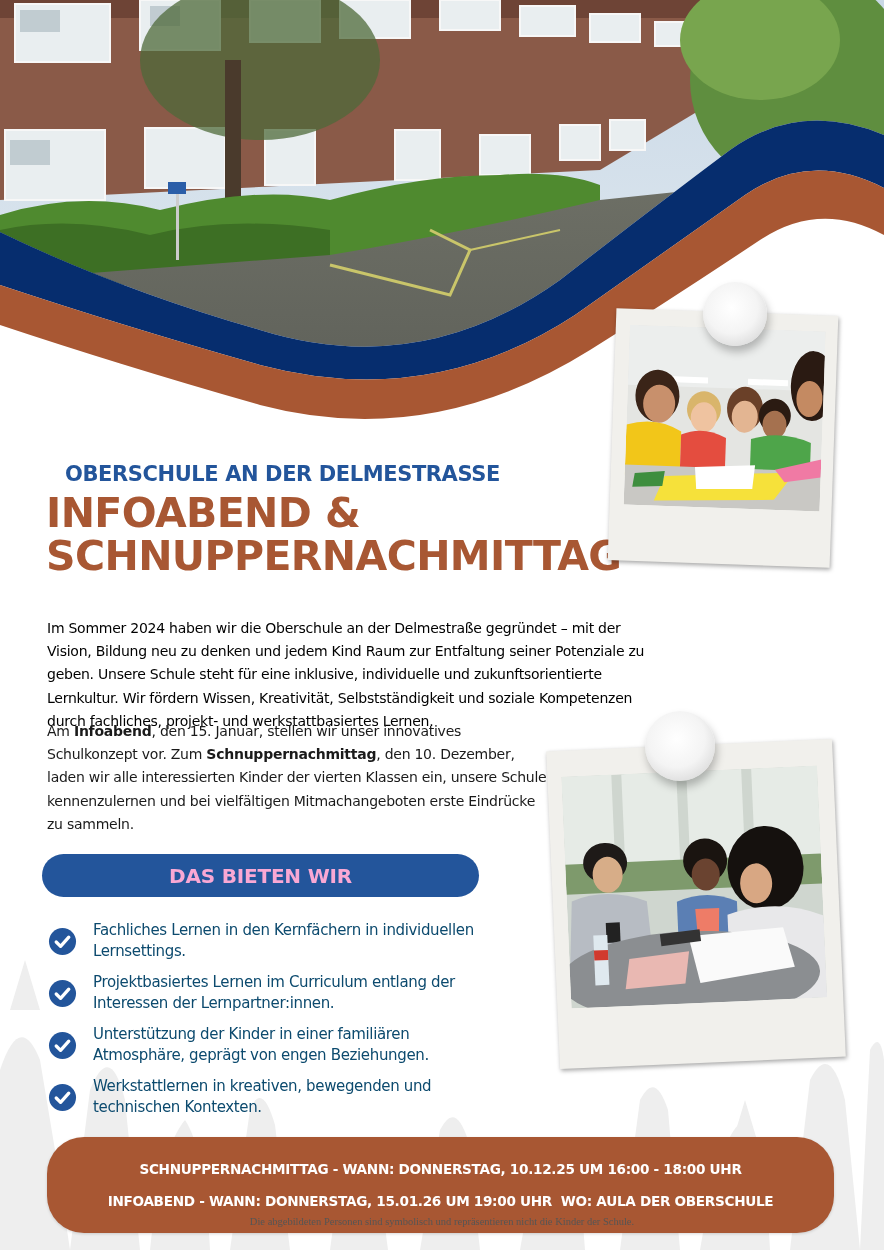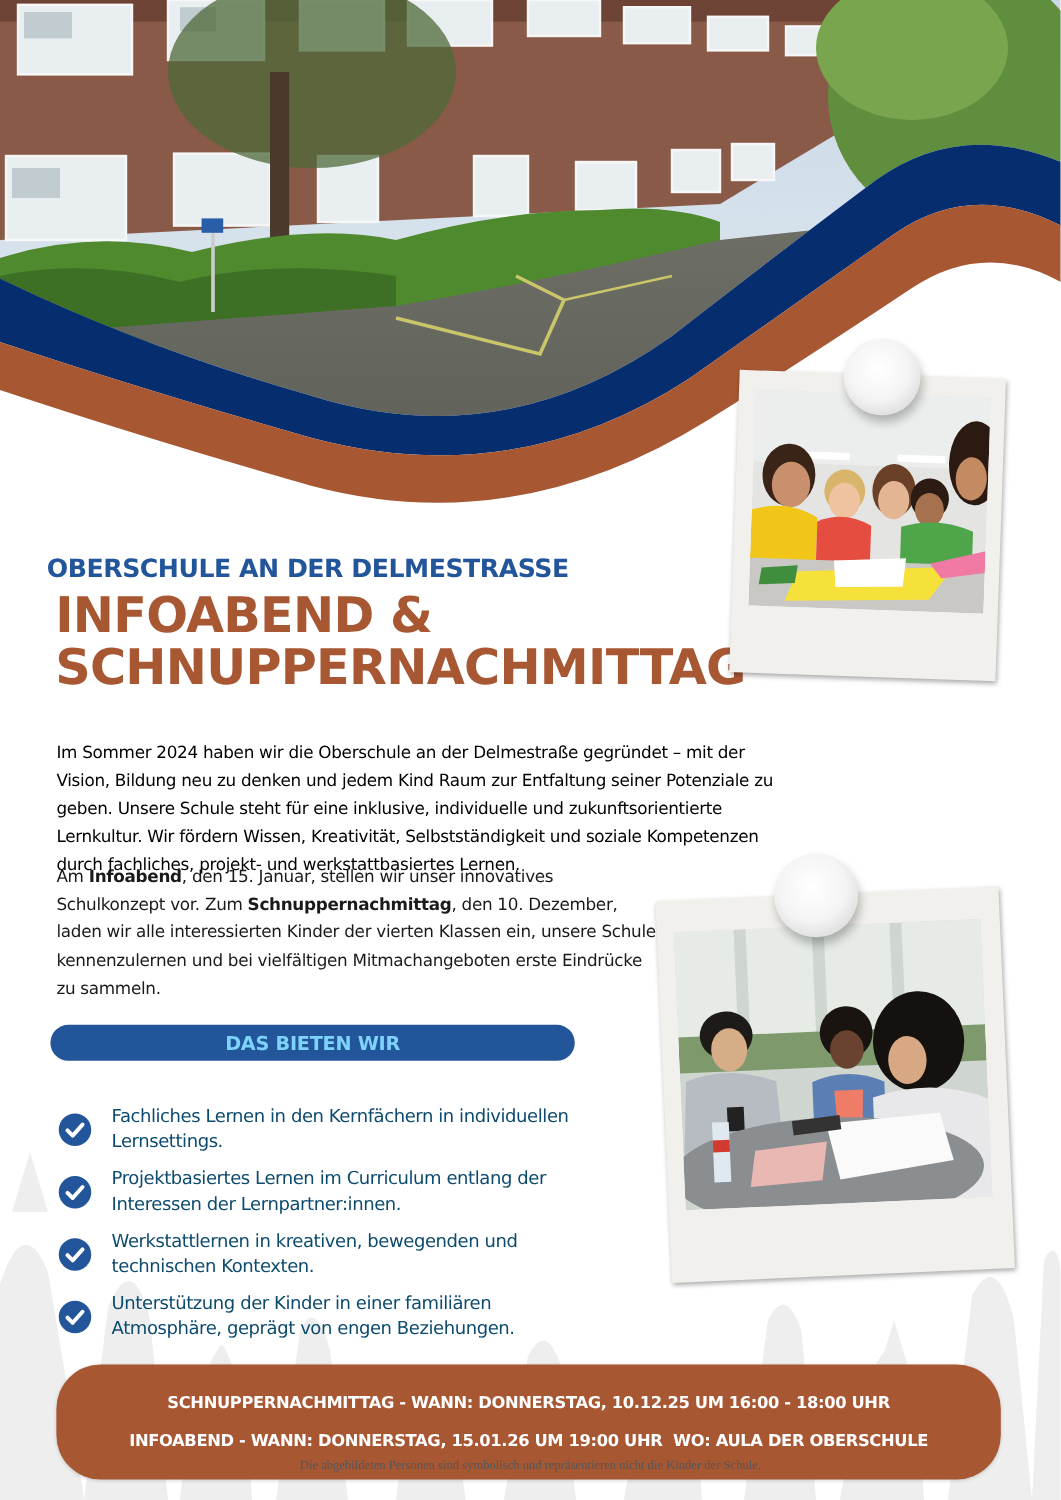--- a/index.html
+++ b/index.html
@@ -8,21 +8,21 @@
 
     
     .hero { position: absolute; left: 0; top: 0; width: 884px; height: 470px; }
     .hero svg { position: absolute; left: 0; top: 0; }
 
     
     .bg-silhouettes { position: absolute; left: 0; top: 950px; width: 884px; height: 300px; }
 
     
     .school-name {
-      position: absolute; left: 39px; top: 462px;
+      position: absolute; left: 65px; top: 462px;
       font-family: "DejaVu Sans", sans-serif; font-weight: bold;
       font-size: 21px; letter-spacing: -0.4px; color: #23559b;
     }
     .event-title {
       position: absolute; left: 46px; top: 492px;
       font-family: "DejaVu Sans", sans-serif; font-weight: bold;
       font-size: 41px; line-height: 43px; letter-spacing: -0.6px; color: #a85733;
     }
 
     
@@ -33,24 +33,24 @@
     }
     .events-text {
       position: absolute; left: 47px; top: 720px; width: 500px;
       font-family: "DejaVu Sans", sans-serif; font-size: 14px; line-height: 23.2px; color: #1a1a1a;
       letter-spacing: -0.25px;
     }
     .events-text b { font-weight: bold; }
 
     
     .offer-pill {
-      position: absolute; left: 42px; top: 854px; width: 437px; height: 30px;
+      position: absolute; left: 42px; top: 854px; width: 437px; height: 43px;
       background: #23559b; border-radius: 24px;
       display: flex; align-items: center; justify-content: center;
-      color: #7dd3fc; font-weight: bold; font-size: 16px; letter-spacing: -0.2px;
+      color: #f9a8d4; font-weight: bold; font-size: 20px; letter-spacing: -0.2px;
     }
 
     
     .checklist { position: absolute; left: 48px; top: 915px; width: 450px; list-style: none; }
     .check-item { display: flex; align-items: center; height: 52px; margin-bottom: 0; }
     .check-icon { width: 29px; height: 29px; flex: 0 0 29px; margin-right: 16px; }
     .check-text {
       font-size: 15px; line-height: 21px; color: #0c4a6e; letter-spacing: -0.35px;
     }
 
@@ -204,28 +204,28 @@
       <circle cx="15" cy="15" r="14" fill="#23559b"></circle>
       <path d="M8.5 15.5 L13 20 L21.5 10.5" stroke="#ffffff" stroke-width="3.4" fill="none" stroke-linecap="round" stroke-linejoin="round"></path>
     </svg>
     <span class="check-text">Projektbasiertes Lernen im Curriculum entlang der Interessen der Lernpartner:innen.</span>
   </li>
   <li class="check-item">
     <svg class="check-icon" viewBox="0 0 30 30">
       <circle cx="15" cy="15" r="14" fill="#23559b"></circle>
       <path d="M8.5 15.5 L13 20 L21.5 10.5" stroke="#ffffff" stroke-width="3.4" fill="none" stroke-linecap="round" stroke-linejoin="round"></path>
     </svg>
-    <span class="check-text">Werkstattlernen in kreativen, bewegenden und technischen Kontexten.</span>
+    <span class="check-text">Unterstützung der Kinder in einer familiären Atmosphäre, geprägt von engen Beziehungen.</span>
   </li>
   <li class="check-item">
     <svg class="check-icon" viewBox="0 0 30 30">
       <circle cx="15" cy="15" r="14" fill="#23559b"></circle>
       <path d="M8.5 15.5 L13 20 L21.5 10.5" stroke="#ffffff" stroke-width="3.4" fill="none" stroke-linecap="round" stroke-linejoin="round"></path>
     </svg>
-    <span class="check-text">Unterstützung der Kinder in einer familiären Atmosphäre, geprägt von engen Beziehungen.</span>
+    <span class="check-text">Werkstattlernen in kreativen, bewegenden und technischen Kontexten.</span>
   </li>
 </ul>
 
 <div class="polaroid polaroid-1">
   <div class="photo">
     <svg width="196" height="180" viewBox="0 0 196 180">
       <rect width="196" height="180" fill="#e4e5e2"></rect>
       <rect x="0" y="0" width="196" height="60" fill="#eceeed"></rect>
       <rect x="40" y="50" width="40" height="6" fill="#ffffff"></rect>
       <rect x="120" y="50" width="40" height="6" fill="#ffffff"></rect>

